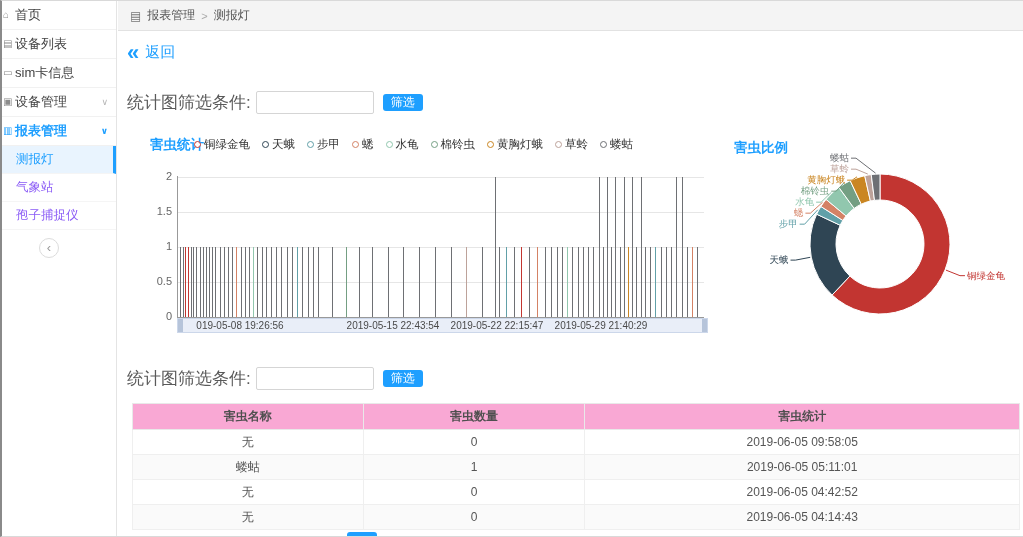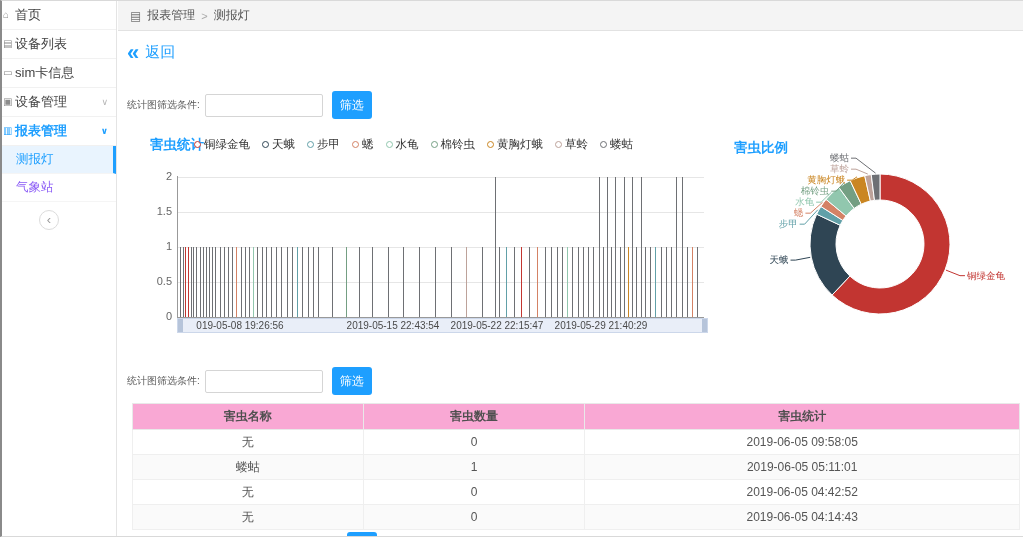--- a/index.html
+++ b/index.html
@@ -30,24 +30,24 @@
   .bc-sep { color:#aaa; font-size:11px; }
 
   
   .back { position:absolute; left:125px; top:42px; display:flex; align-items:center; gap:6px;
           color:var(--accent,#1E9FFF); cursor:pointer; }
   .back .bi { font-size:22px; font-weight:bold; line-height:18px; }
   .back .bl { font-size:15px; }
 
   
   .frow { position:absolute; left:125px; display:flex; align-items:center; }
-  .frow label { font-size:10px; color:#5a5a5a; }
+  .frow label { font-size:17px; color:#5a5a5a; }
   .frow input { margin-left:5px; width:118px; height:23px; border:1px solid #d5d5d5; border-radius:2px;
                 padding:0 6px; font-size:12px; color:#333; outline:none; background:#fff; }
-  .frow button { margin-left:9px; height:28px; padding:0 8px; background:var(--accent,#1E9FFF); color:#fff;
+  .frow button { margin-left:9px; height:17px; padding:0 8px; background:var(--accent,#1E9FFF); color:#fff;
                  border:none; border-radius:3px; font-size:12px; cursor:pointer; }
   #frow-top { top:90px; }
   #frow-bottom { top:366px; }
 
   
   .chart { position:absolute; }
   #chart-left { left:130px; top:126px; width:592px; height:228px; }
   #chart-right { left:726px; top:130px; width:296px; height:218px; }
   .ctitle { position:absolute; left:18px; top:9px; font-size:13.5px; font-weight:bold; color:var(--accent,#1E9FFF); }
   #chart-right .ctitle { left:6px; top:8px; }
@@ -79,20 +79,21 @@
 
   <aside class="sidebar">
     <nav id="sidebar-nav">
         <div class="side-item"><span class="ic">⌂</span><span>首页</span></div>
         <div class="side-item"><span class="ic">▤</span><span>设备列表</span></div>
         <div class="side-item"><span class="ic">▭</span><span>sim卡信息</span></div>
         <div class="side-item"><span class="ic">▣</span><span>设备管理</span><span class="chev">∨</span></div>
         <div class="side-item grp-active"><span class="ic">▥</span><span>报表管理</span><span class="chev">∨</span></div>
         <div class="side-sub active"><span>测报灯</span></div>
         <div class="side-sub"><span>气象站</span></div>
+        <div class="side-sub"><span>孢子捕捉仪</span></div>
       </nav>
     <div class="collapse">
       <span>‹</span>
     </div>
   </aside>
 
   <header class="topbar">
     <span class="ic">▤</span>
     <span>报表管理</span>
     <span class="bc-sep">&gt;</span>

